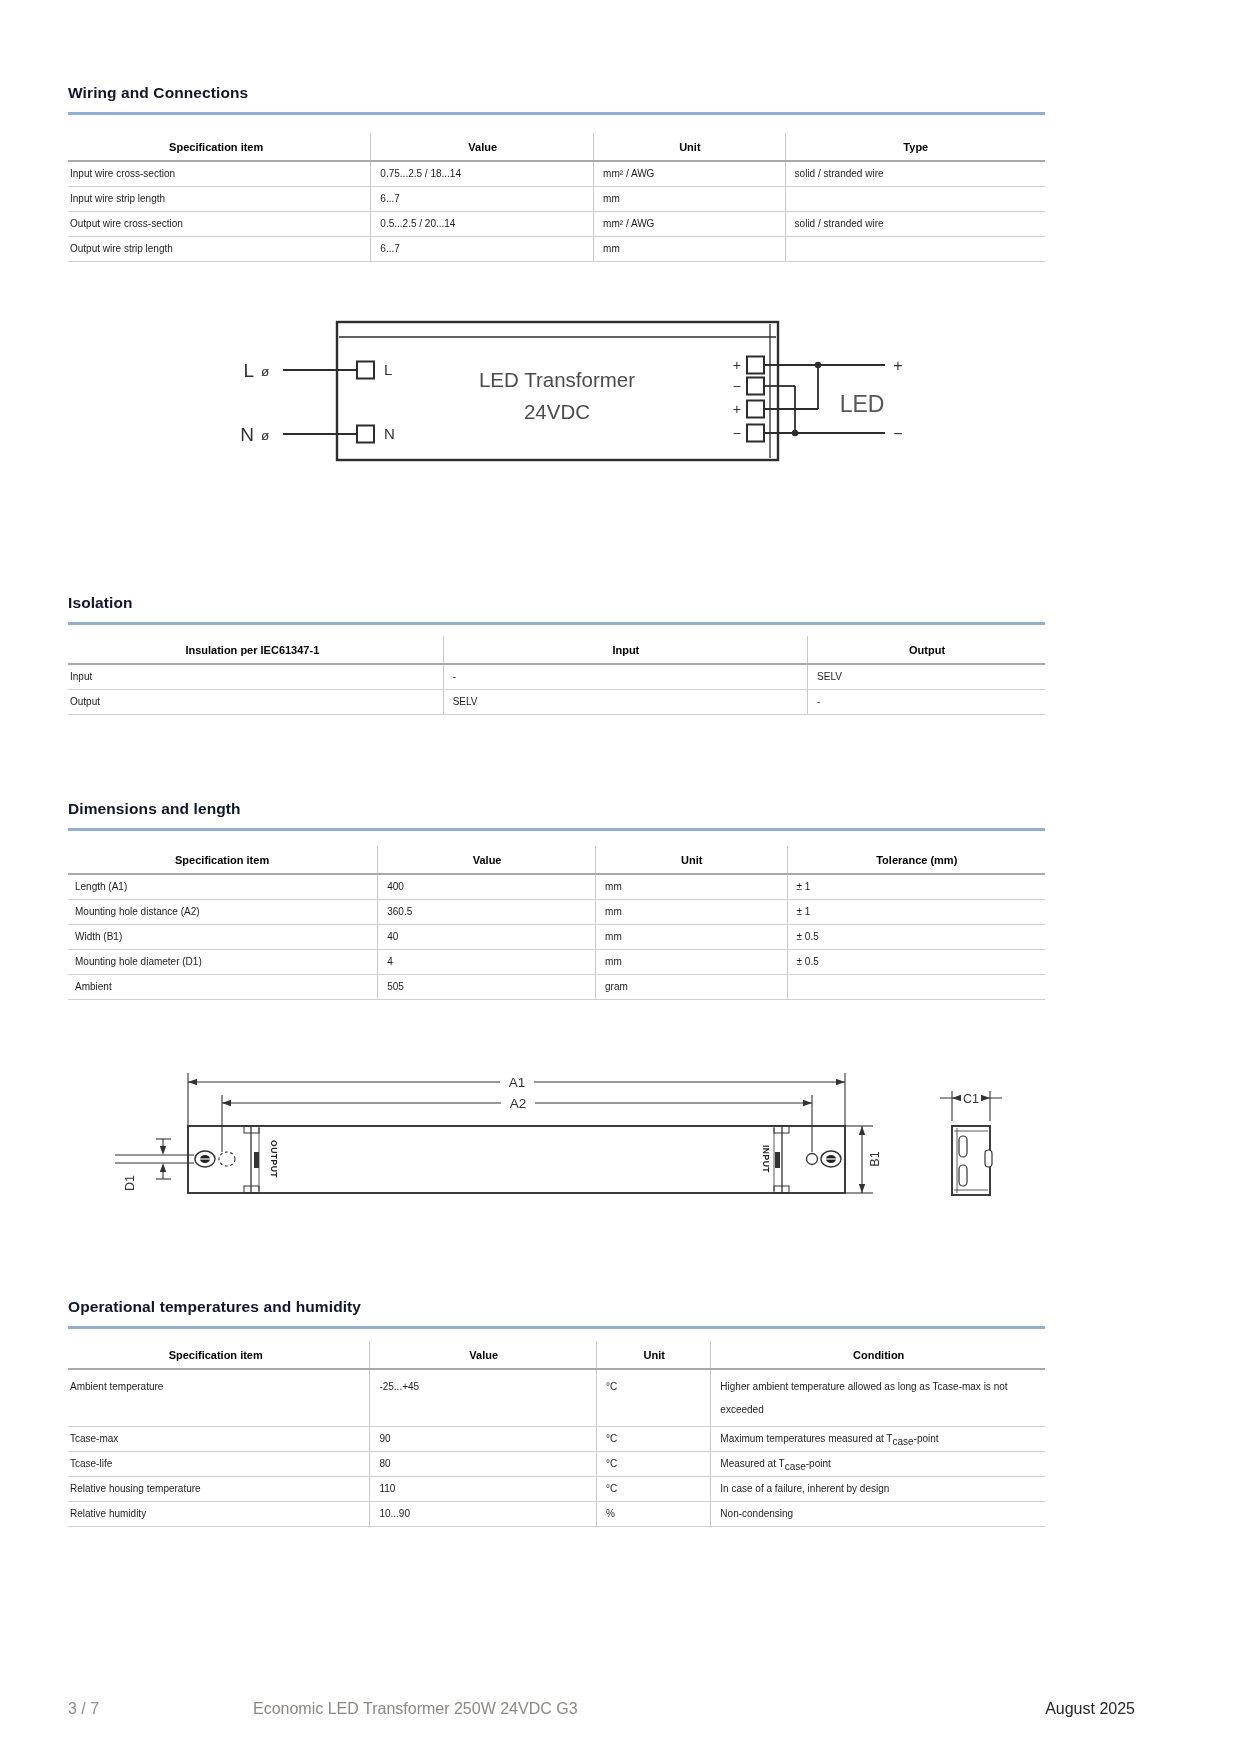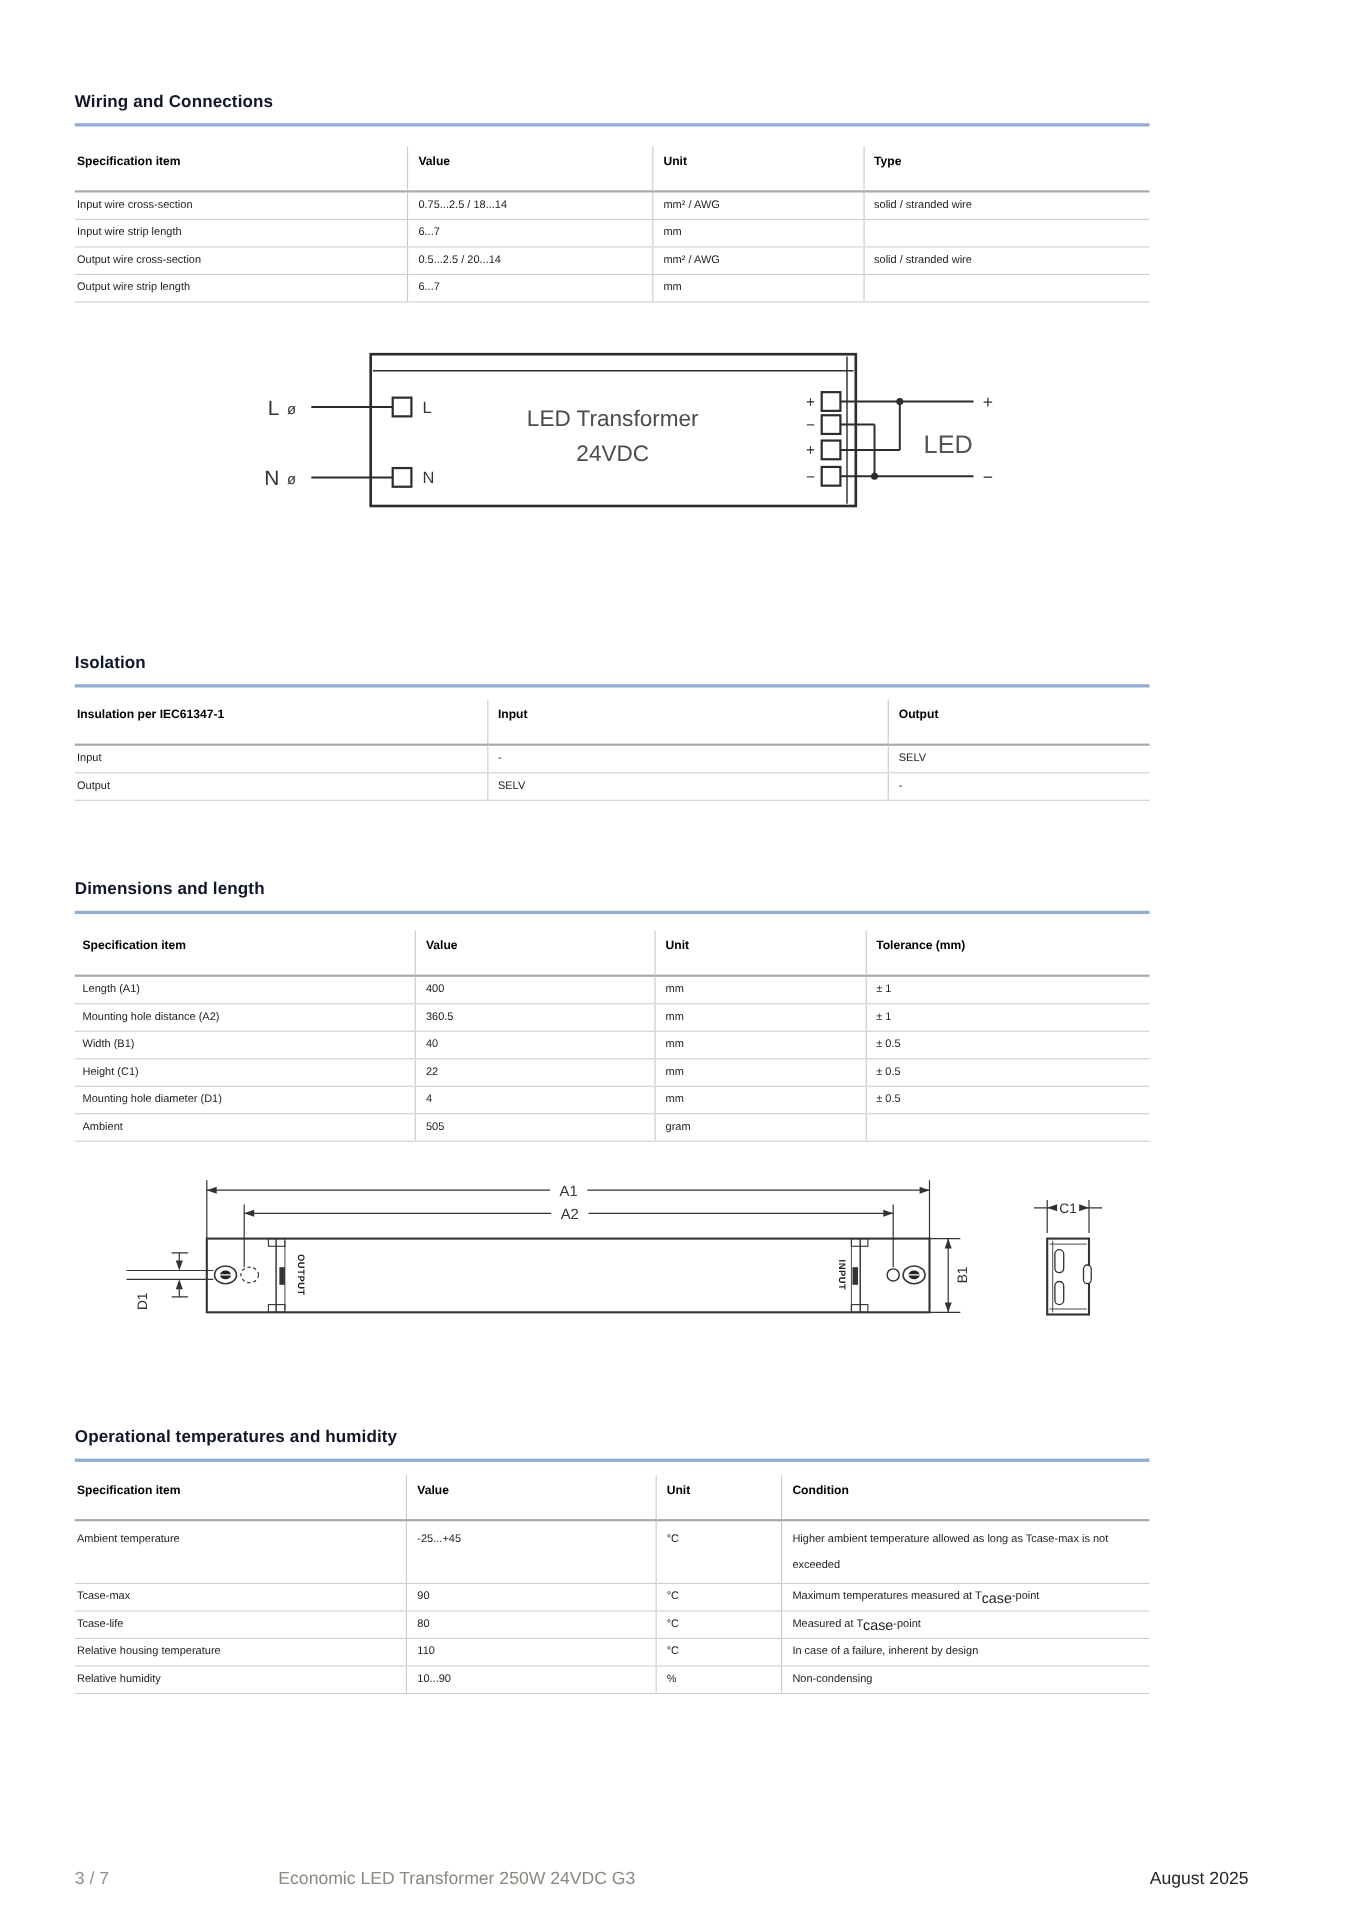--- a/index.html
+++ b/index.html
@@ -1,28 +1,28 @@
 <!DOCTYPE html>
 <html><head>
 <meta charset="utf-8">
 <style>
   html,body{margin:0;padding:0;background:#fff}
   .page{position:relative;width:1240px;height:1754px;background:#fff;overflow:hidden;
         font-family:"Liberation Sans",sans-serif;color:#1c1c1c}
   .h{position:absolute;left:68px;font-size:15.5px;font-weight:700;color:#0f172a;letter-spacing:.1px}
   .rule{position:absolute;left:68px;width:977px;height:3px;background:#93aed2}
   table.spec{position:absolute;left:68px;width:977px;border-collapse:collapse;table-layout:fixed;font-size:10px}
-  .spec th{font-size:11px;font-weight:700;color:#000;text-align:left;
-           padding:7px 8px 19px 2px;border-bottom:2px solid #a9a9a9;line-height:14px;overflow:hidden}
+  .spec th{font-size:11px;font-weight:700;color:#000;text-align:center;
+           padding:7px 8px 6px 2px;border-bottom:2px solid #a9a9a9;line-height:14px;overflow:hidden}
   .spec td{padding:5px 8px 5px 2px;border-bottom:1px solid #cfcfcf;vertical-align:top;line-height:14px;color:#1c1c1c}
   .spec th+th,.spec td+td{border-left:1px solid #c9c9c9;padding-left:9px}
   .tbl-wiring td:last-child{white-space:nowrap}
   .tbl-operational tbody tr:first-child td{line-height:23px}
   .tbl-dimensions th:first-child,.tbl-dimensions td:first-child{padding-left:7px}
-  sub{font-size:13px;line-height:0}
+  sub{font-size:10px;line-height:0}
   svg{position:absolute;left:0}
   svg text{font-family:"Liberation Sans",sans-serif}
   .footer-item{position:absolute;top:1702px;font-size:16px;line-height:14px}
   .f-page{left:68px;color:#8f8f8f}
   .f-product{left:253px;color:#8d887e}
   .f-date{right:105px;color:#262626}
 </style>
 </head>
 <body>
 
@@ -178,26 +178,20 @@
           <td>mm</td>
           <td>± 1</td>
         </tr>
         <tr>
           <td>Width (B1)</td>
           <td>40</td>
           <td>mm</td>
           <td>± 0.5</td>
         </tr>
         <tr>
-          <td>Height (C1)</td>
-          <td>22</td>
-          <td>mm</td>
-          <td>± 0.5</td>
-        </tr>
-        <tr>
           <td>Mounting hole diameter (D1)</td>
           <td>4</td>
           <td>mm</td>
           <td>± 0.5</td>
         </tr>
         <tr>
           <td>Ambient</td>
           <td>505</td>
           <td>gram</td>
           <td></td>

